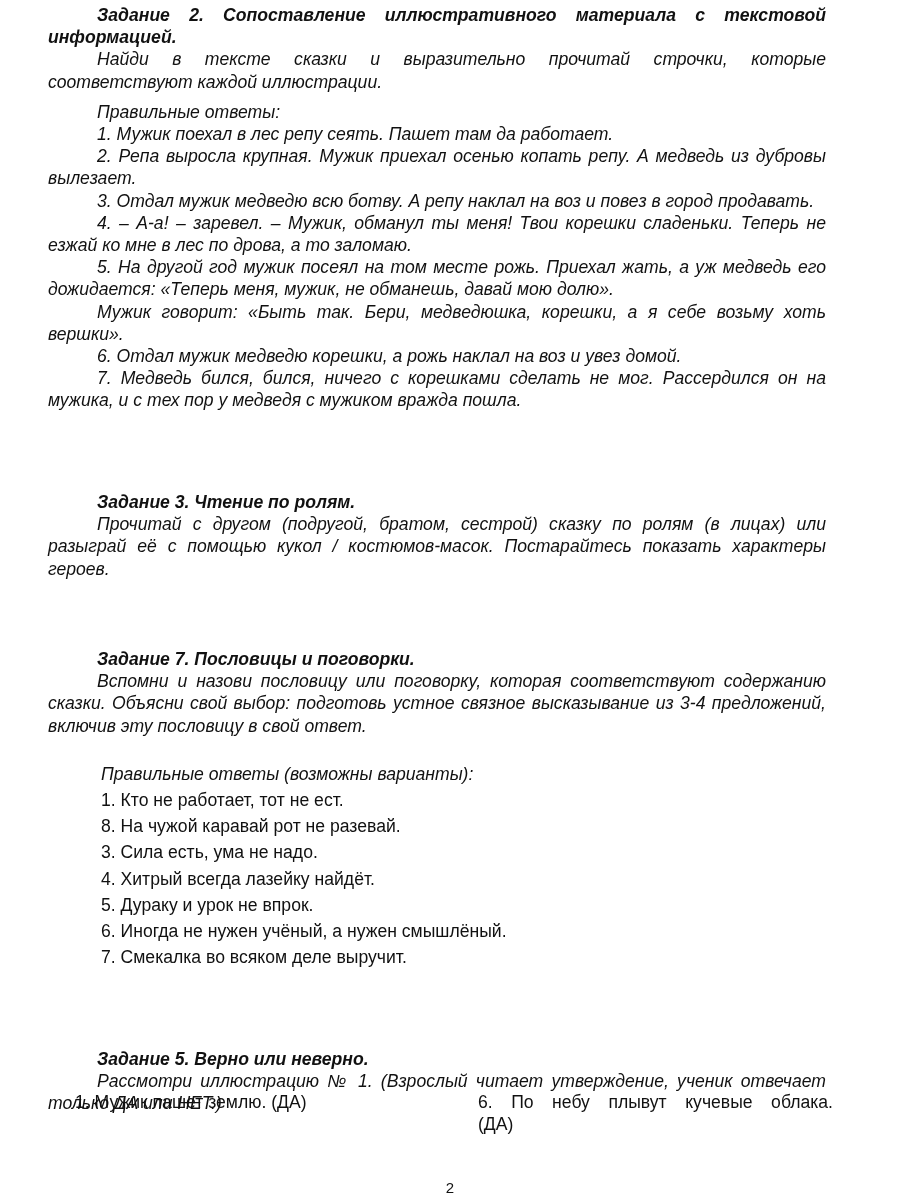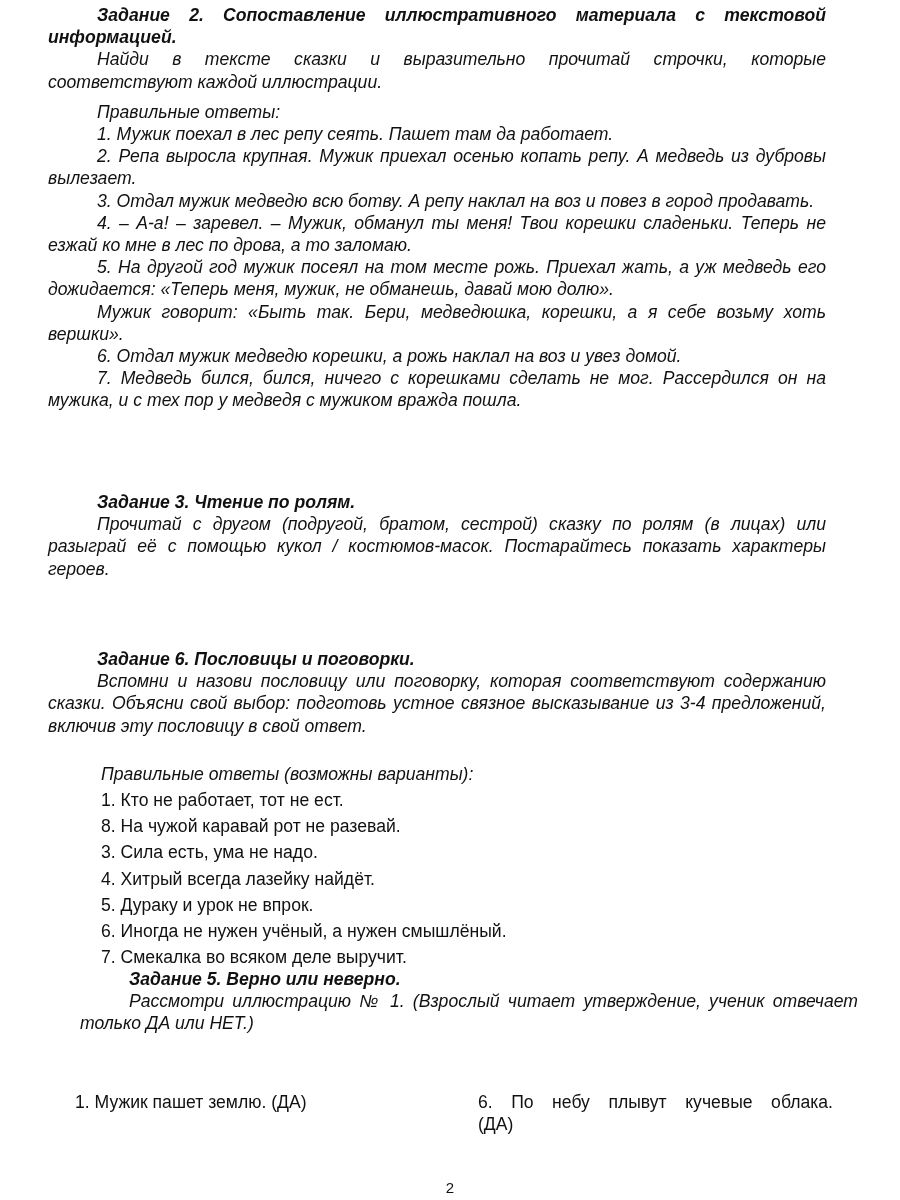--- a/index.html
+++ b/index.html
@@ -38,34 +38,34 @@
     <p class="p ind">6. Отдал мужик медведю корешки, а рожь наклал на воз и увез домой.</p>
     <p class="p ind">7. Медведь бился, бился, ничего с корешками сделать не мог. Рассердился он на мужика, и с тех пор у медведя с мужиком вражда пошла.</p>
   </div>
 
   <div class="blk" style="top:491px;">
     <p class="p ind b">Задание 3. Чтение по ролям.</p>
     <p class="p ind">Прочитай с другом (подругой, братом, сестрой) сказку по ролям (в лицах) или разыграй её с помощью кукол / костюмов-масок. Постарайтесь показать характеры героев.</p>
   </div>
 
   <div class="blk" style="top:648px;">
-    <p class="p ind b">Задание 6. Пословицы и поговорки.</p>
+    <p class="p ind b">Задание 7. Пословицы и поговорки.</p>
     <p class="p ind">Вспомни и назови пословицу или поговорку, которая соответствуют содержанию сказки. Объясни свой выбор: подготовь устное связное высказывание из 3-4 предложений, включив эту пословицу в свой ответ.</p>
     <p class="p" style="height:22px;"></p>
     <p class="list-item i">Правильные ответы (возможны варианты):</p>
     <p class="list-item">1. Кто не работает, тот не ест.</p>
     <p class="list-item">8. На чужой каравай рот не разевай.</p>
     <p class="list-item">3. Сила есть, ума не надо.</p>
     <p class="list-item">4. Хитрый всегда лазейку найдёт.</p>
     <p class="list-item">5. Дураку и урок не впрок.</p>
     <p class="list-item">6. Иногда не нужен учёный, а нужен смышлёный.</p>
     <p class="list-item">7. Смекалка во всяком деле выручит.</p>
   </div>
 
-  <div class="blk" style="top:968px;margin-left:32px;">
+  <div class="blk" style="top:1048px;">
     <p class="p ind b">Задание 5. Верно или неверно.</p>
     <p class="p ind">Рассмотри иллюстрацию № 1. (Взрослый читает утверждение, ученик отвечает только ДА или НЕТ.)</p>
   </div>
 
   <div class="two-col" style="top:1091px;justify-content:center;">
     <div class="col-left">
       <p class="p">1. Мужик пашет землю. (ДА)</p>
     </div>
     <div class="col-right">
       <p class="p">6. По небу плывут кучевые облака. (ДА)</p>

